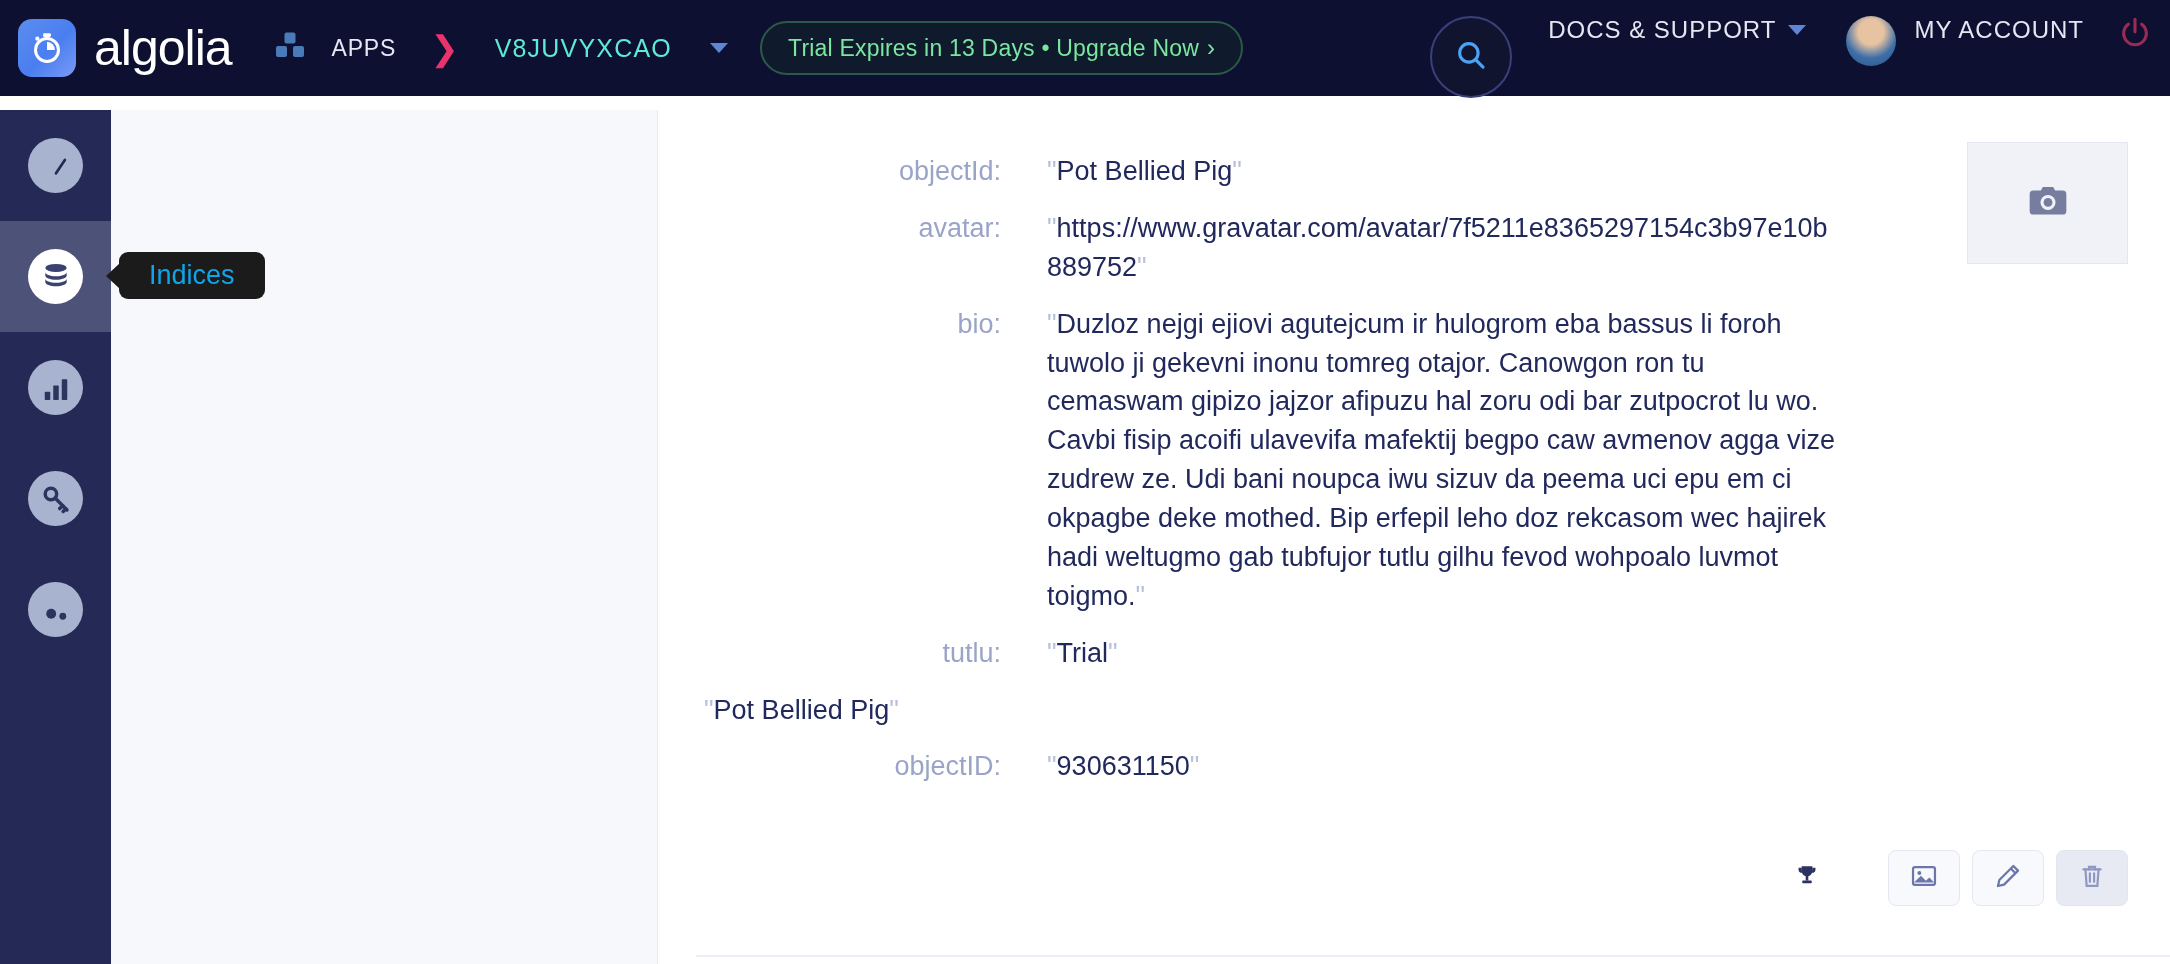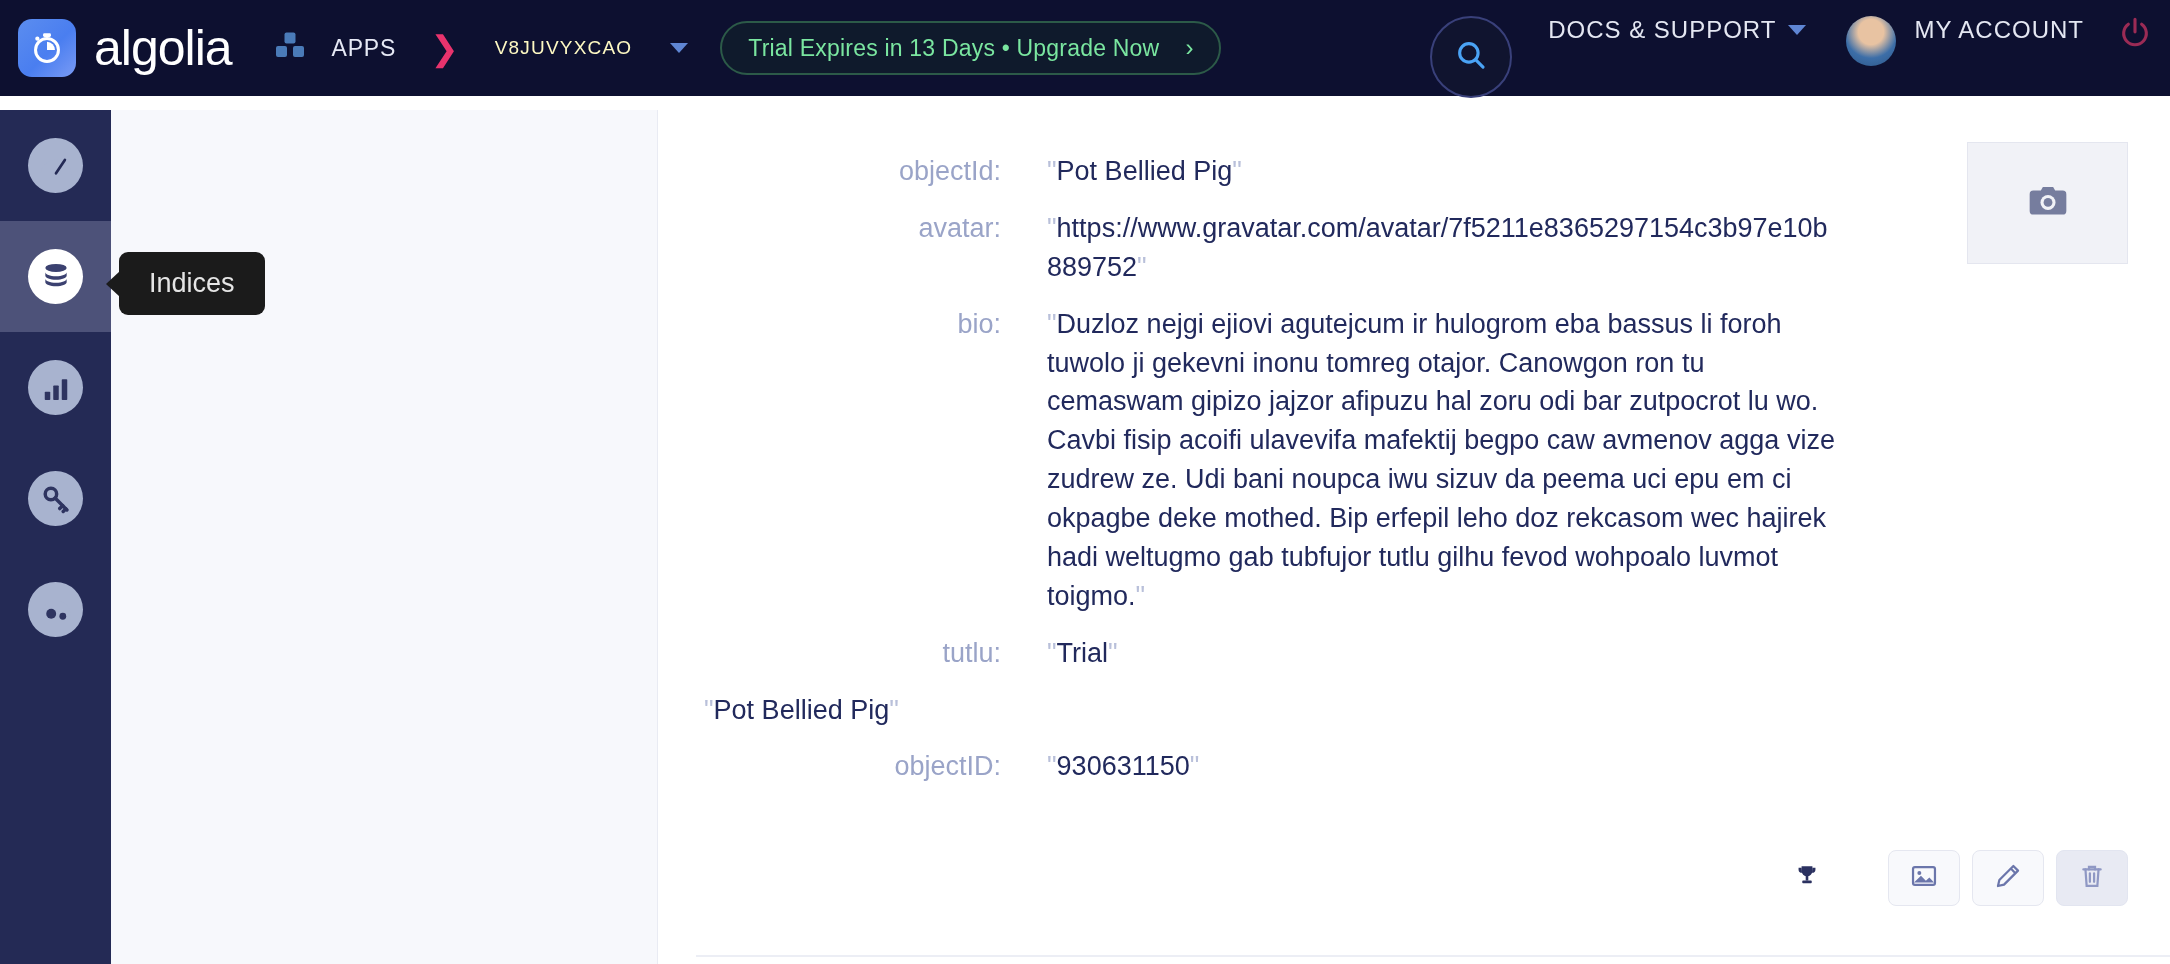--- a/index.html
+++ b/index.html
@@ -37,34 +37,34 @@
     letter-spacing: -1px;
     margin-left: 18px;
     font-weight: 400;
   }
   #apps-crumb { margin-left: 42px; display: flex; align-items: center; gap: 26px; }
   #apps-label { color: #e6e9f5; font-size: 23px; letter-spacing: .8px; }
   #crumb-chevron {
     color: #e8336d; font-size: 34px; font-weight: 300; margin: 0 10px 0 8px;
     line-height: 1;
   }
-  #app-id { color: #fef9c3; font-size: 19px; letter-spacing: 1.2px; }
+  #app-id { color: #5eead4; font-size: 25px; letter-spacing: 1.2px; }
   .caret-down {
     width: 0; height: 0;
     border-left: 9px solid transparent;
     border-right: 9px solid transparent;
     border-top: 10px solid #5f86d4;
     margin-left: 12px;
   }
   #trial-pill {
     margin-left: 32px;
     border: 2px solid #2c5a48;
     border-radius: 30px;
     padding: 11px 26px;
-    display: flex; align-items: center; gap: 26px;
+    display: flex; align-items: center; gap: 8px;
     background: rgba(20,45,38,0.35);
   }
   #trial-text { color: #7ae6a0; font-size: 23px; letter-spacing: .2px; }
   #trial-arrow { color: #7ae6a0; font-size: 24px; font-weight: 300; }
   #nav-right {
     position: absolute; right: 18px; top: 16px; height: 110px;
     display: flex; align-items: flex-start; gap: 0;
   }
   #search-btn {
     width: 82px; height: 82px; border-radius: 50%;
@@ -102,23 +102,23 @@
     background: #a8b3cf;
     display: flex; align-items: center; justify-content: center;
   }
   .rail-item.active .rail-icon-circle { background: #ffffff; }
 
   
   #tooltip {
     position: absolute;
     left: 119px; top: 252px;
     background: #1b1b1b;
-    color: #e5e5e5;
+    color: #0ea5e9;
     font-size: 27px;
-    padding: 16px 30px;
+    padding: 8px 30px;
     border-radius: 9px;
     z-index: 25;
     white-space: nowrap;
   }
   #tooltip::before {
     content: "";
     position: absolute;
     left: -13px; top: 50%;
     transform: translateY(-50%);
     border-top: 13px solid transparent;

